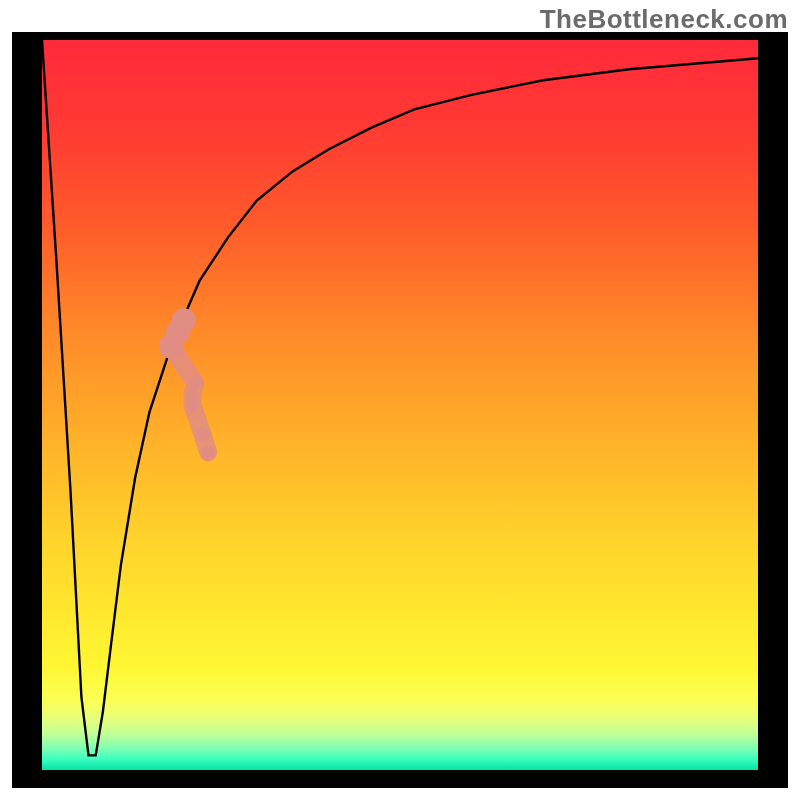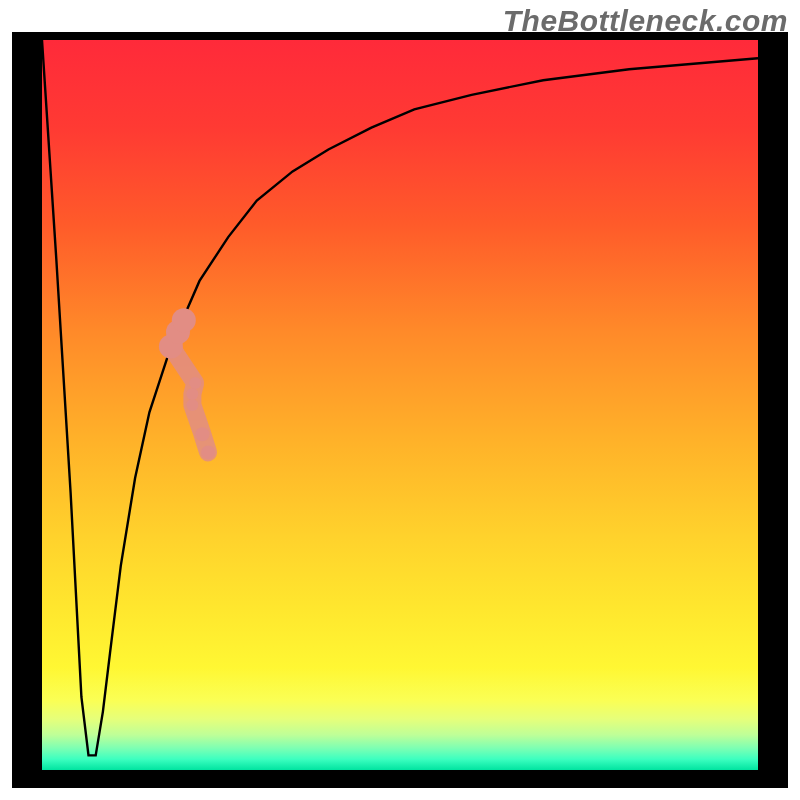--- a/index.html
+++ b/index.html
@@ -13,25 +13,24 @@
   }
   .stage {
     position: relative;
     width: 800px;
     height: 800px;
   }
   .attribution {
     position: absolute;
     top: 4px;
     right: 12px;
-    font-size: 30px;
+    font-size: 26px;
     font-weight: 700;
     color: #6b6b6b;
     letter-spacing: 0.5px;
-    font-style: italic;
   }
   svg {
     display: block;
   }
 </style>
 </head>
 <body>
 
 <div class="stage">
   <div class="attribution">TheBottleneck.com</div>

